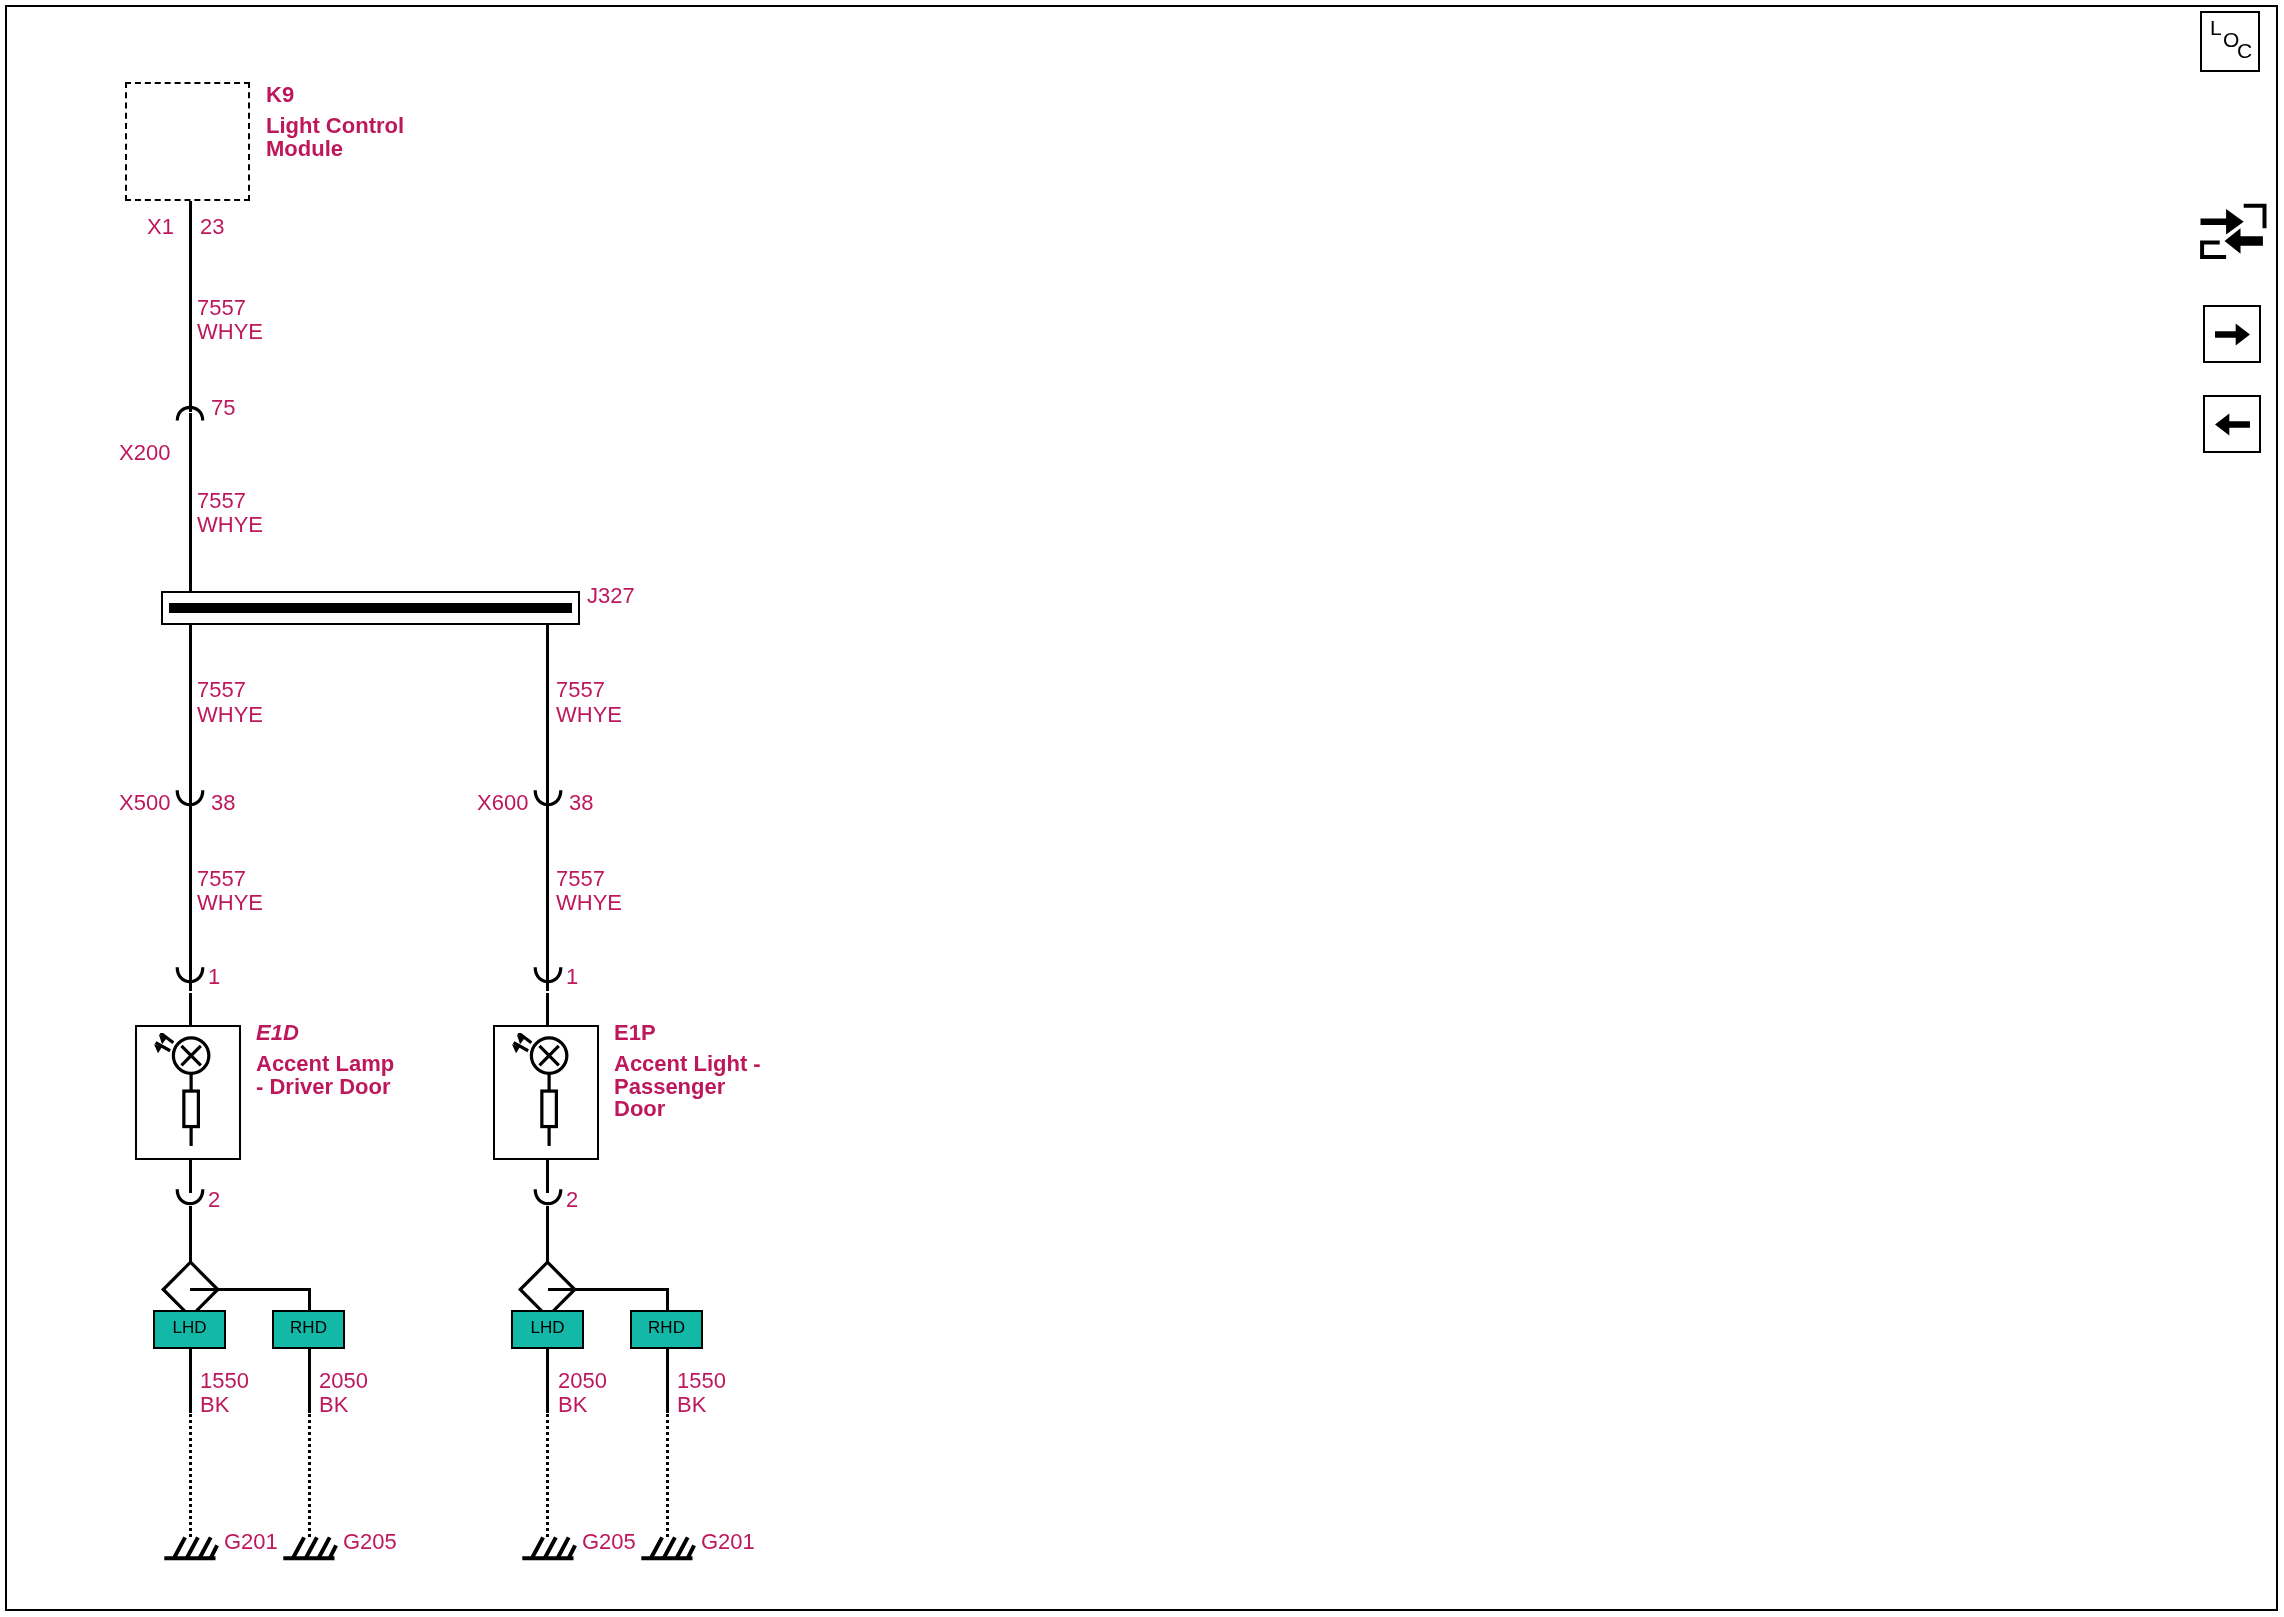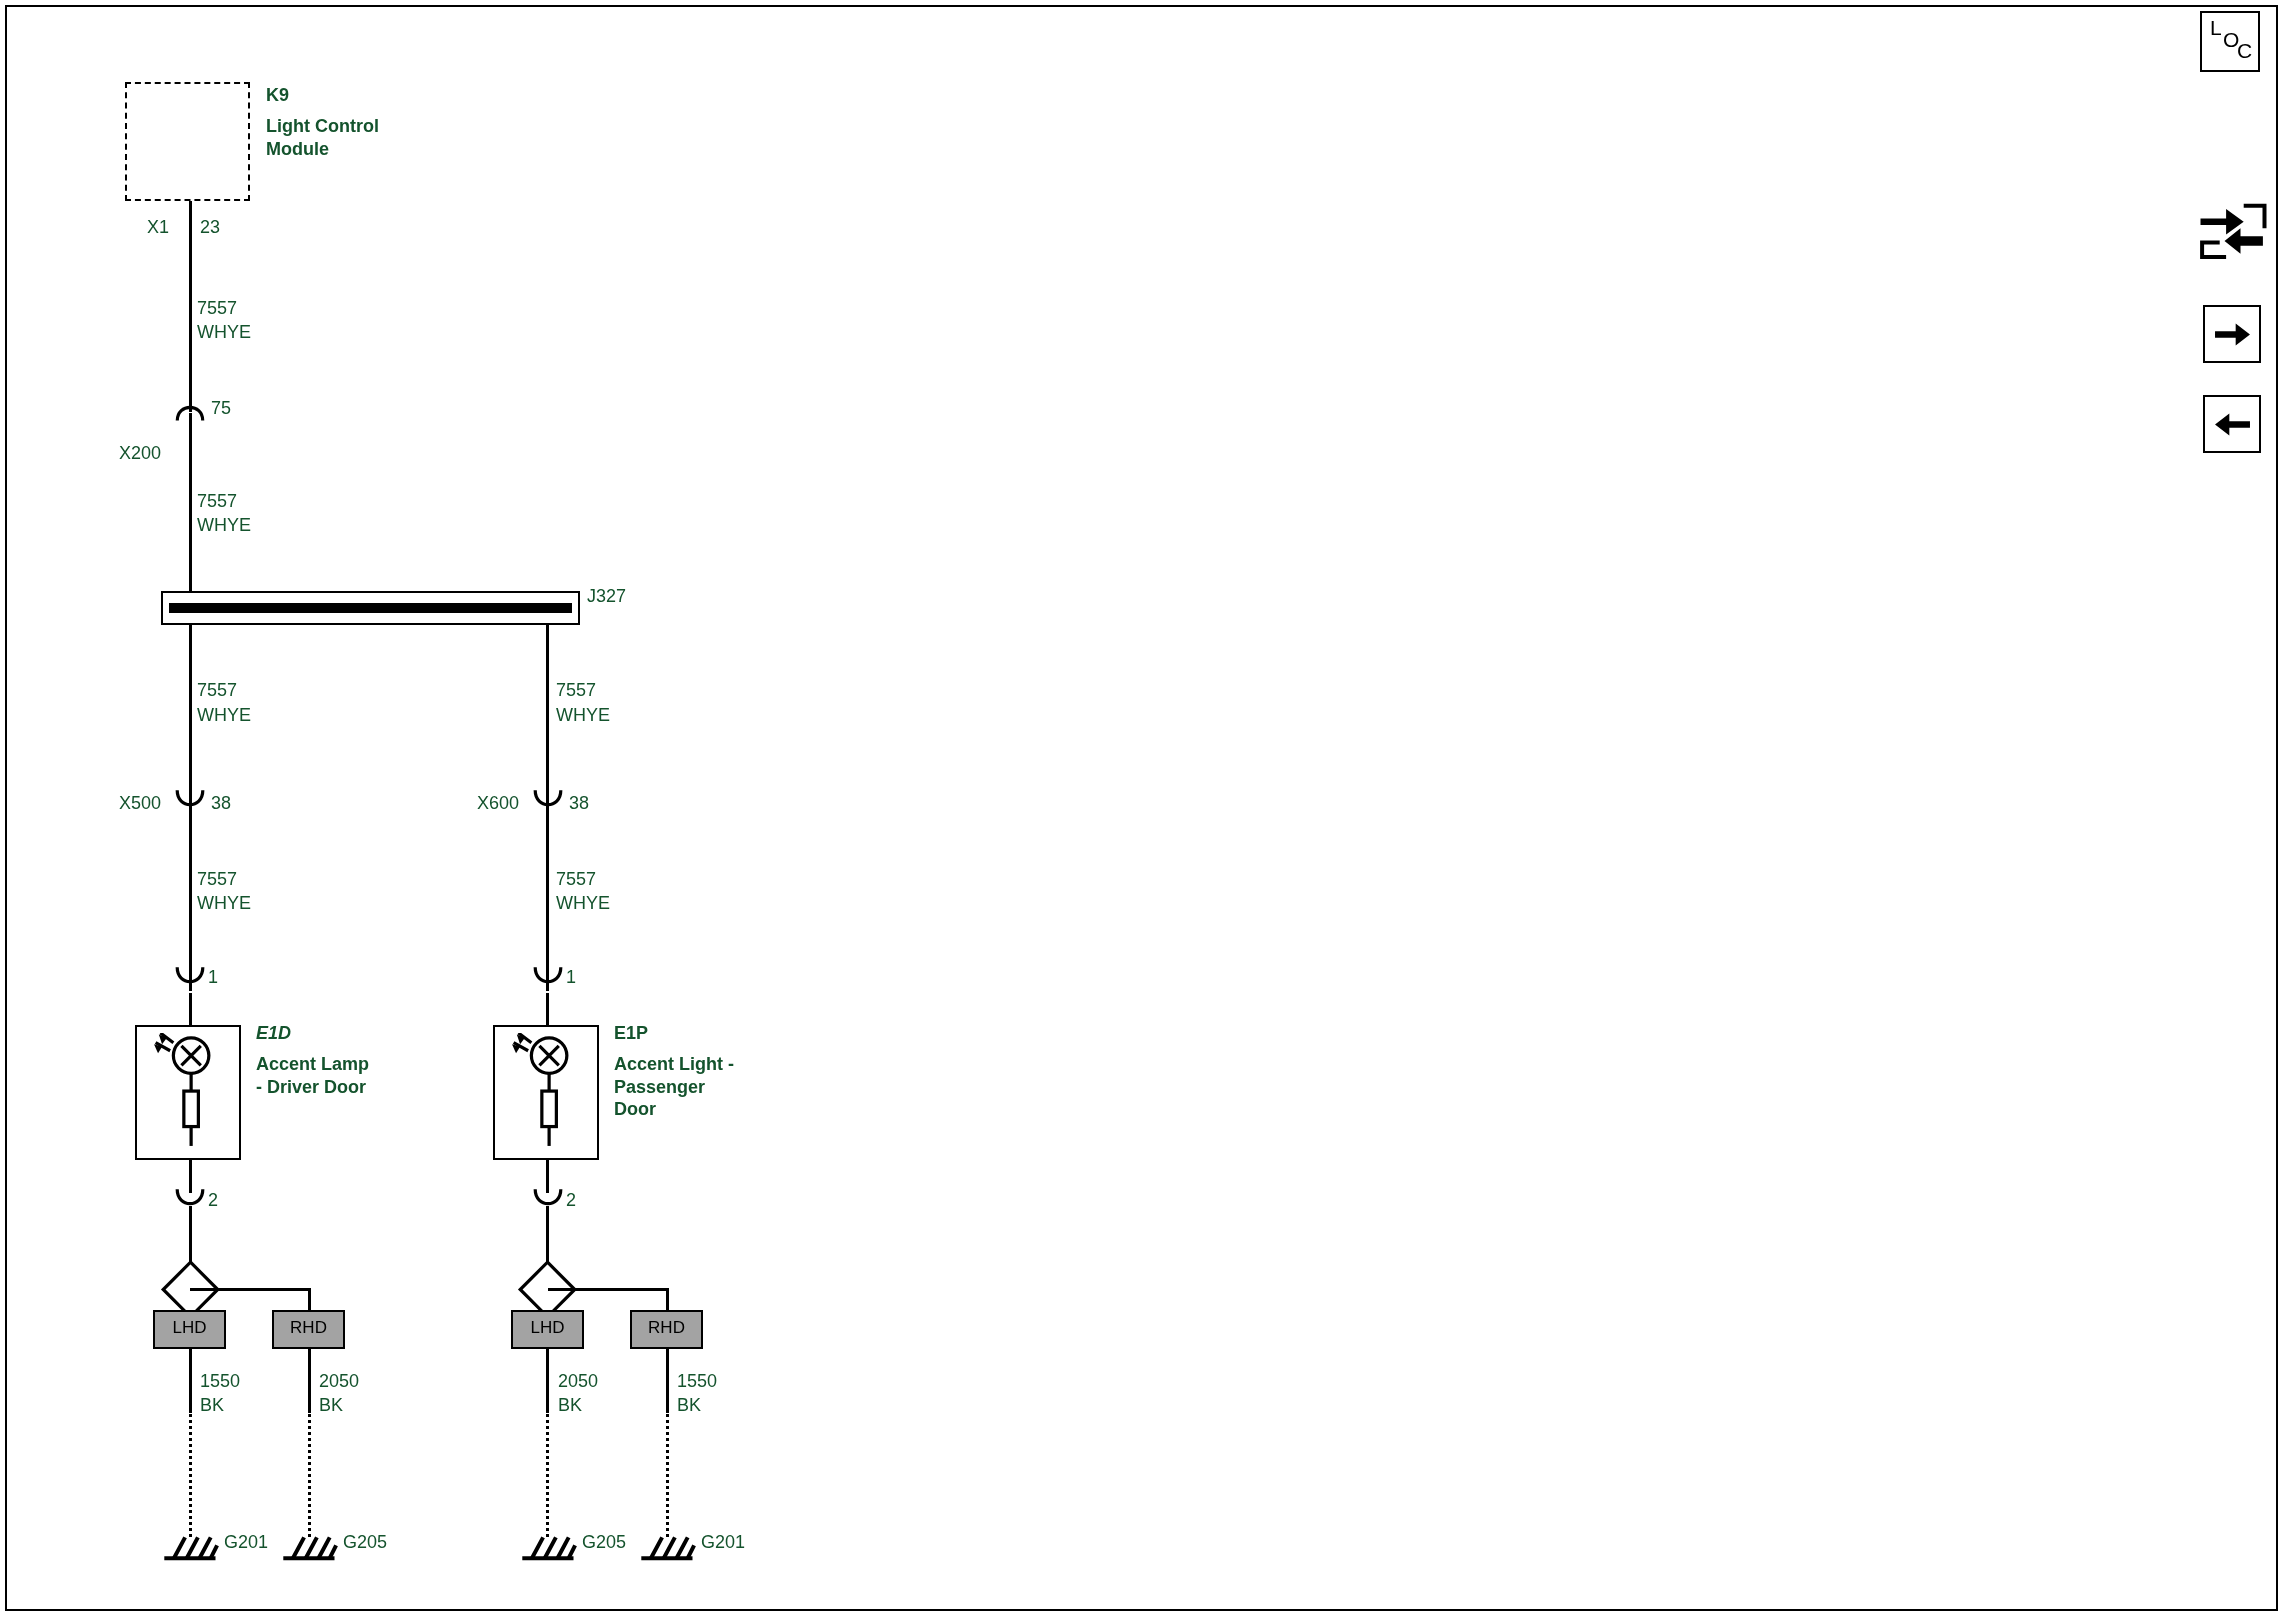--- a/index.html
+++ b/index.html
@@ -22,23 +22,23 @@
     position: absolute;
     left: 4.8px;
     top: 4.8px;
     width: 2273px;
     height: 1606px;
     border: 2.4px solid #000;
     box-sizing: border-box;
   }
   .lbl {
     position: absolute;
-    font-size: 18px;
+    font-size: 22px;
     line-height: 22.6px;
-    color: #14532d;
+    color: #be185d;
     white-space: pre;
   }
   .wire-v {
     position: absolute;
     width: 3.2px;
     background: #000;
   }
   .wire-h {
     position: absolute;
     height: 3.2px;
@@ -63,21 +63,21 @@
     background: #fff;
   }
   .splice-inner {
     position: absolute;
     background: #000;
   }
   .opt-box {
     position: absolute;
     border: 2.4px solid #000;
     box-sizing: border-box;
-    background: #a3a3a3;
+    background: #14b8a6;
     font-size: 17px;
     line-height: 32px;
     text-align: center;
     color: #000;
   }
   .dotted-v {
     position: absolute;
     width: 0;
     border-left: 3.2px dotted #000;
   }

